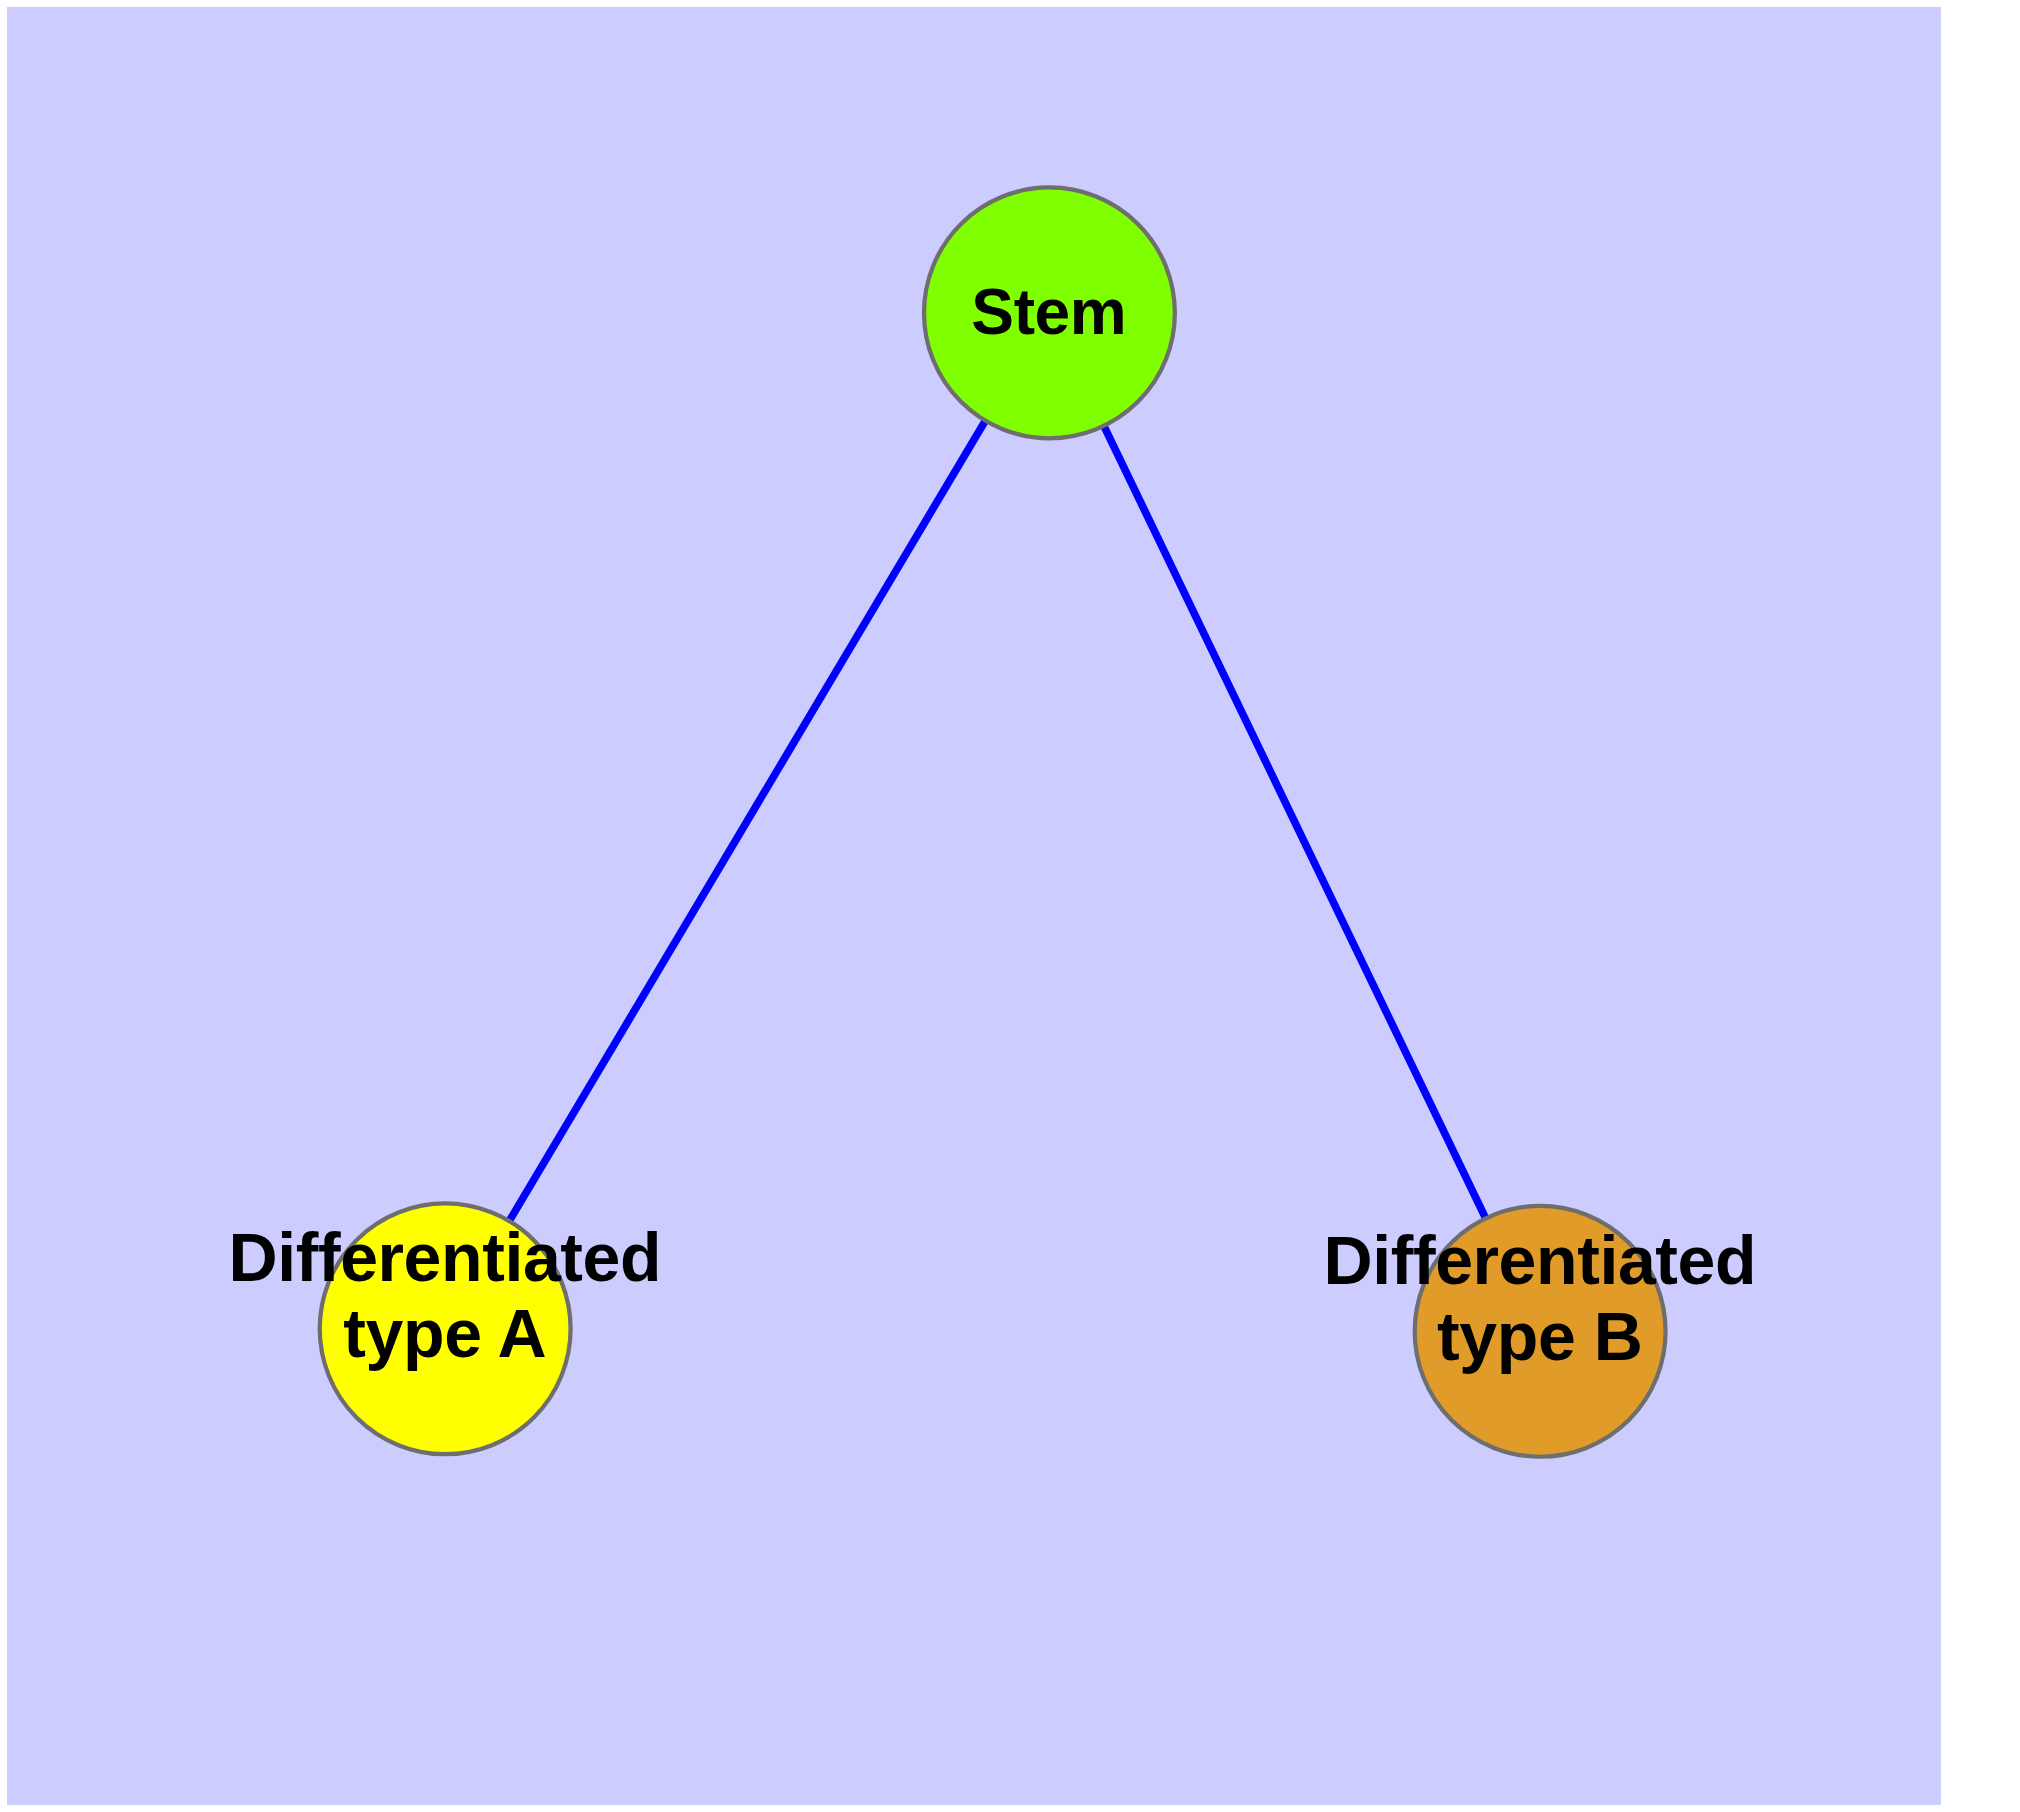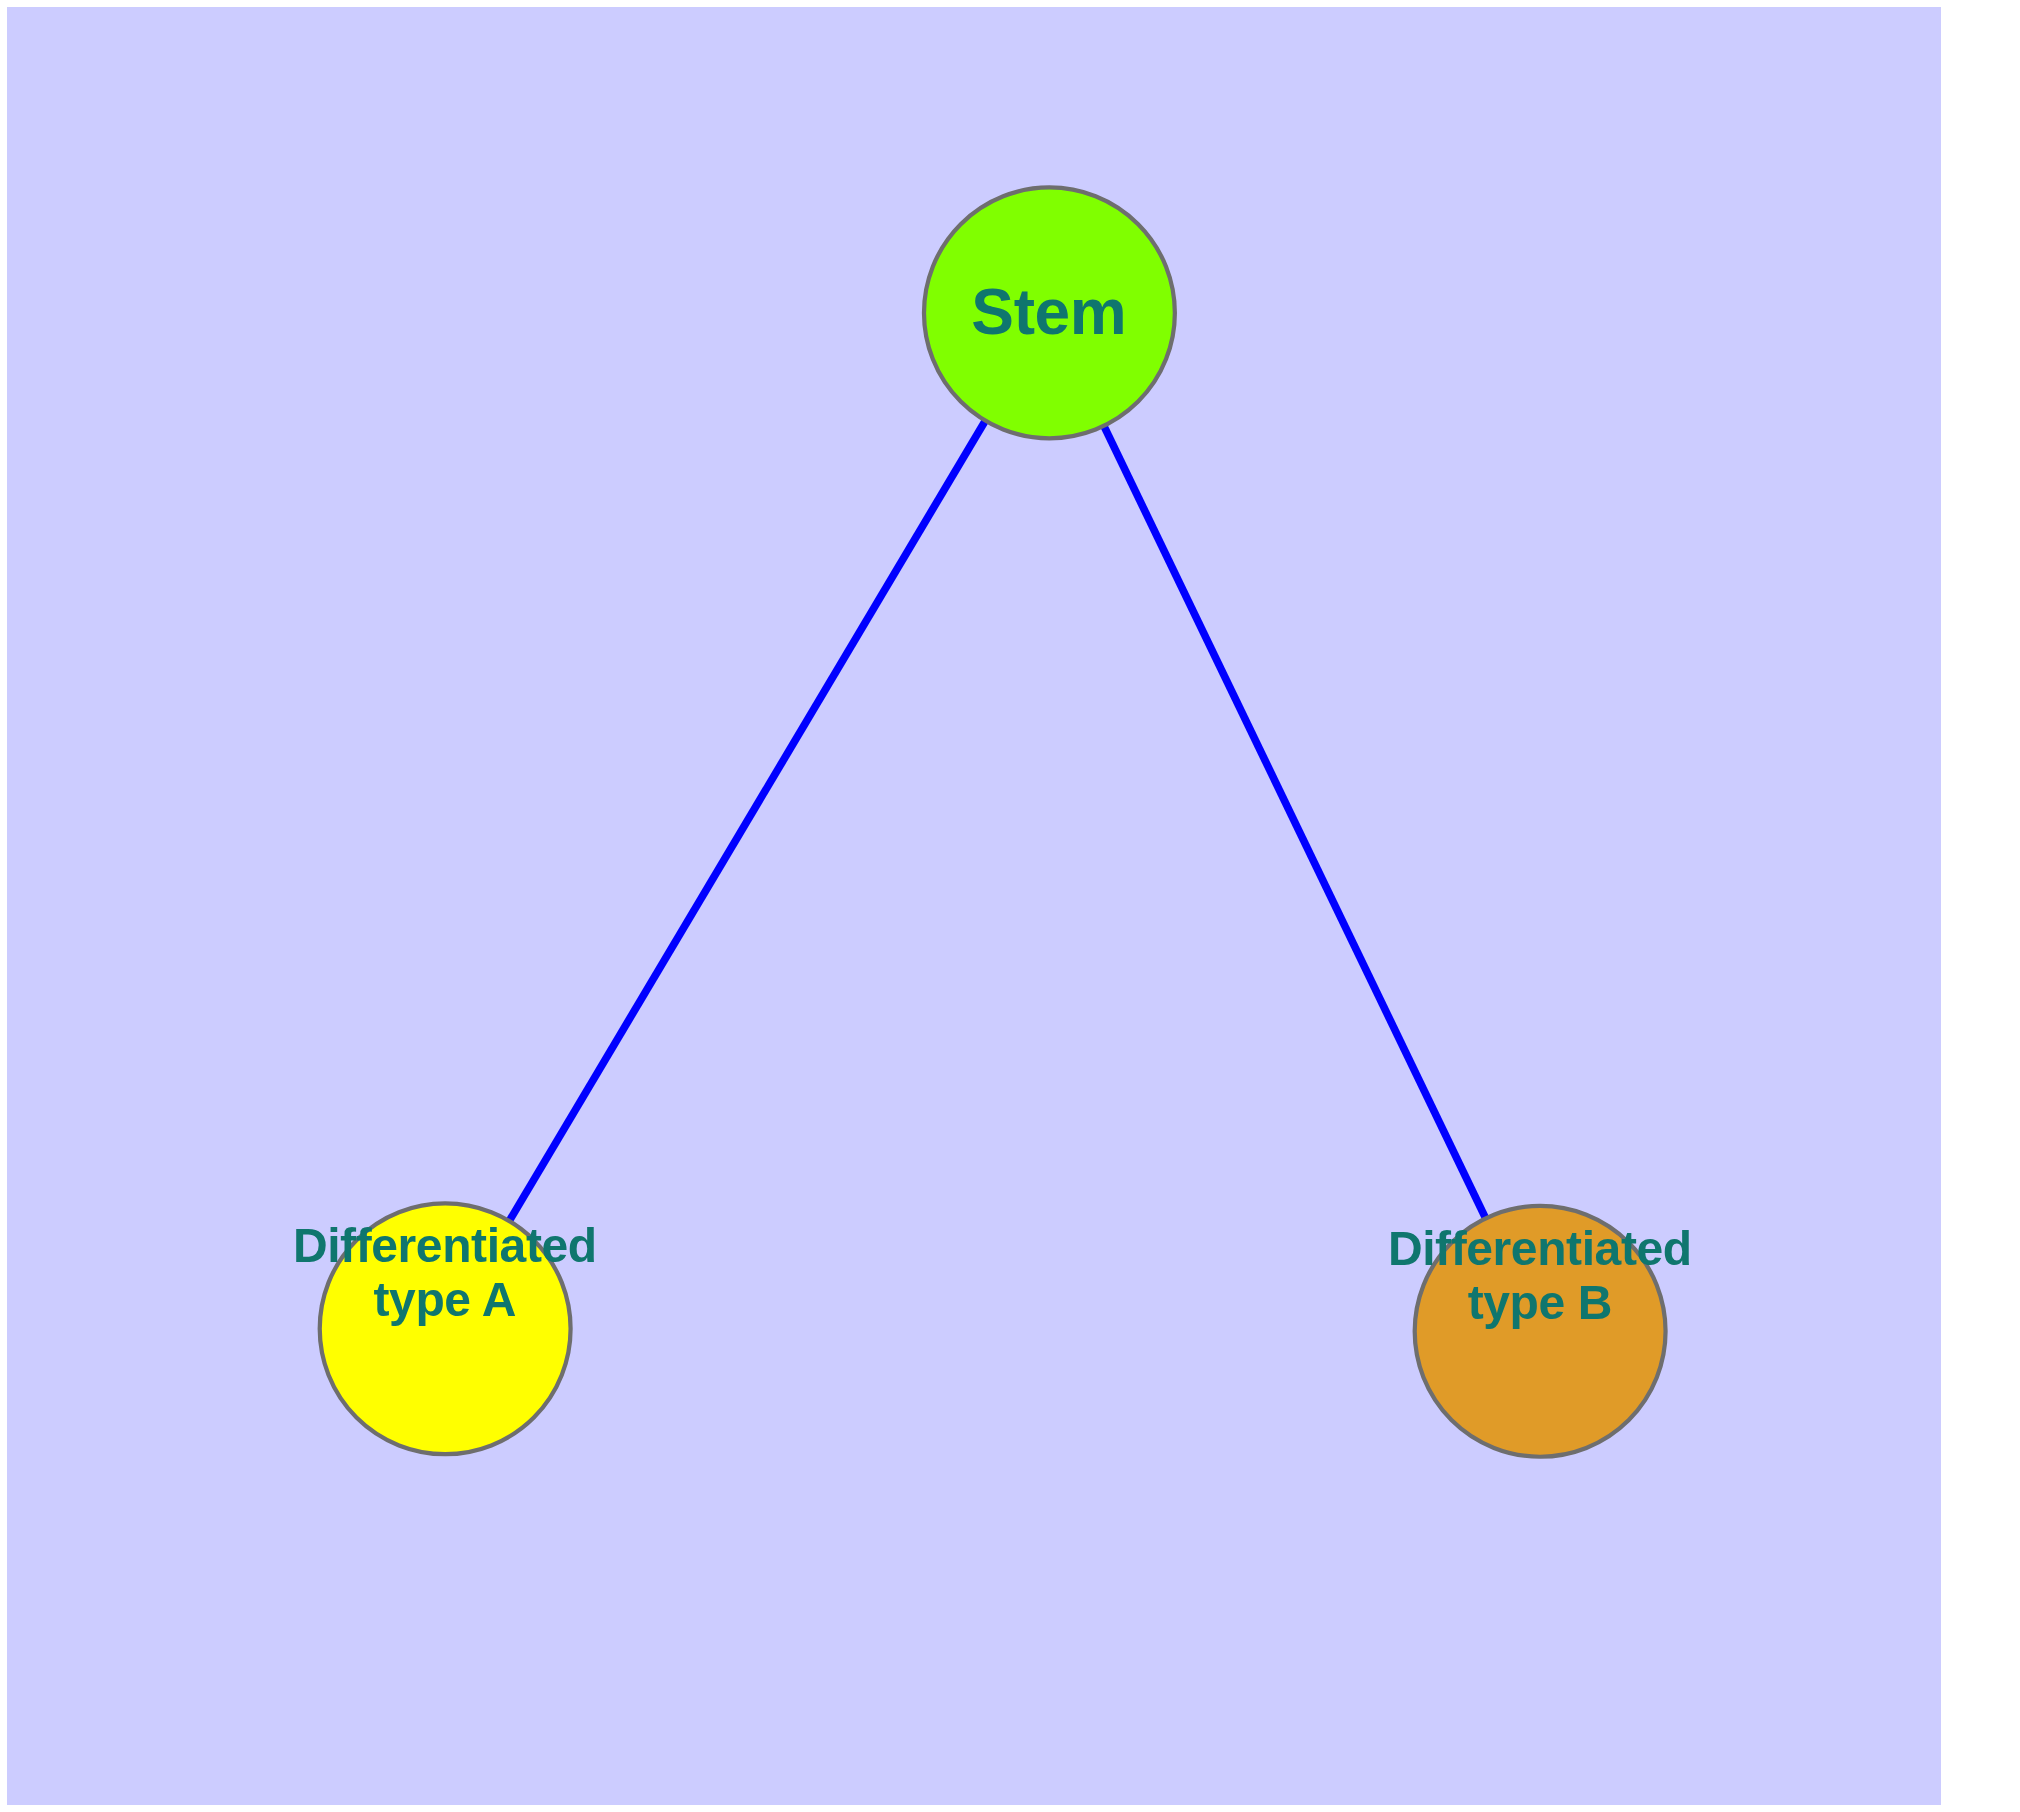--- a/index.html
+++ b/index.html
@@ -33,33 +33,33 @@
     position: absolute;
     left: 0;
     top: 0;
     width: 1934px;
     height: 1798px;
     display: block;
   }
   .node-label {
     position: absolute;
     text-align: center;
-    color: #0f766e;
+    color: #000000;
     font-family: "Liberation Sans", sans-serif;
     font-weight: bold;
     line-height: 1.12;
     white-space: pre-line;
     pointer-events: none;
     letter-spacing: -0.4px;
   }
   .node-label.root {
     font-size: 64px;
   }
   .node-label.leaf {
-    font-size: 48px;
+    font-size: 68px;
   }
   #label-stem {
     left: 703px;
     top: 270px;
     width: 678px;
   }
   #label-type-a {
     left: 99px;
     top: 1212px;
     width: 678px;

